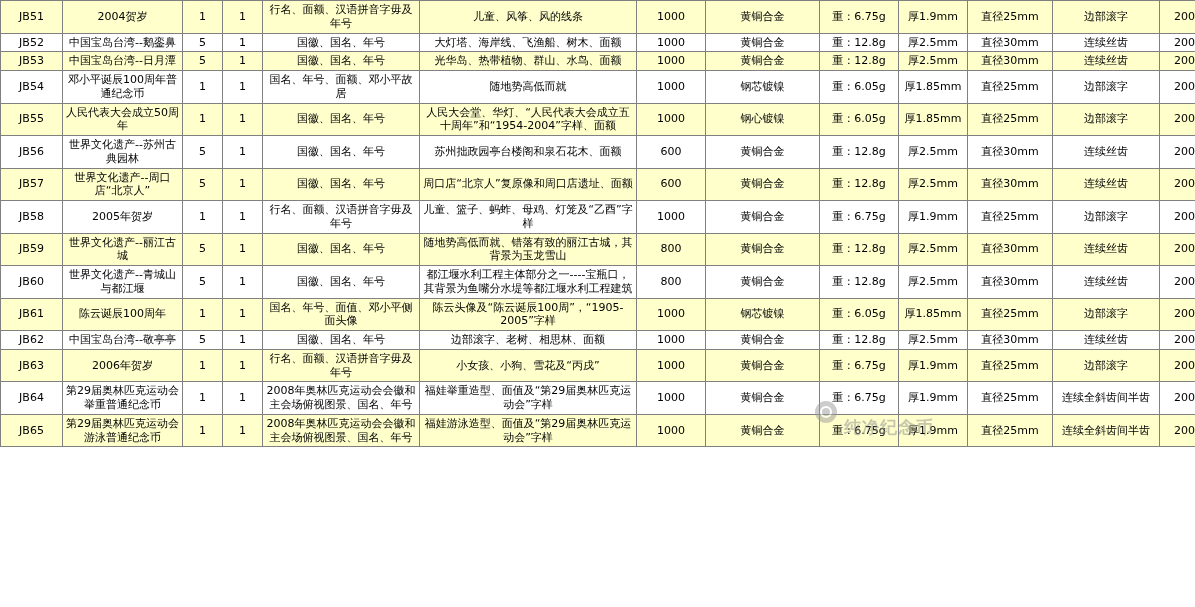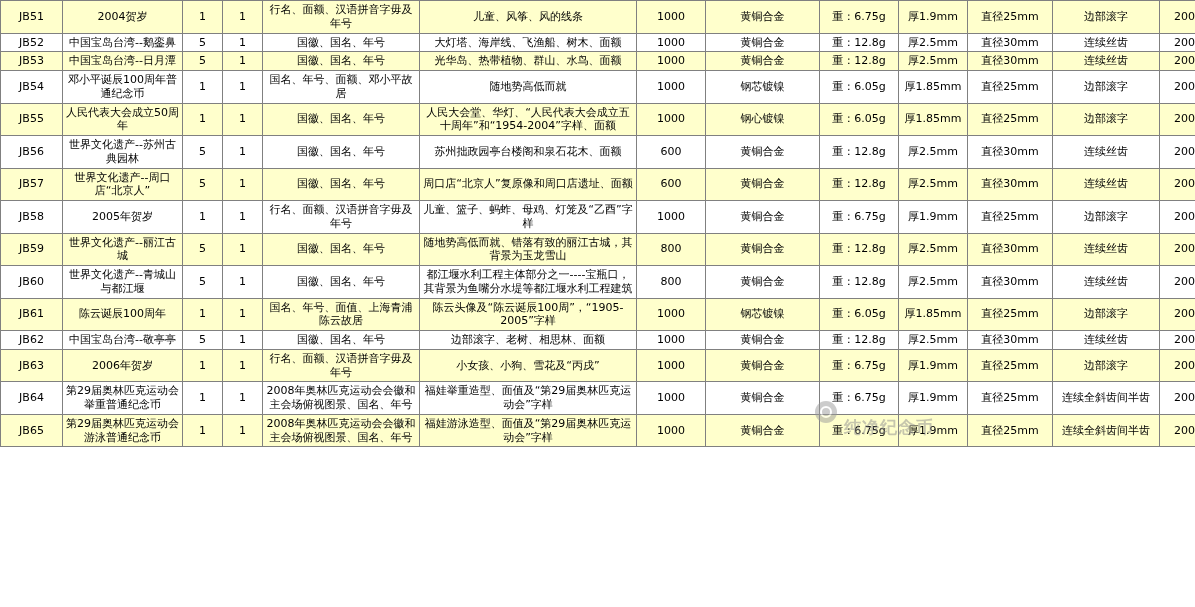--- a/index.html
+++ b/index.html
@@ -246,21 +246,21 @@
           <td class="c-thick nowrap">厚2.5mm</td>
           <td class="c-diameter nowrap">直径30mm</td>
           <td class="c-edge">连续丝齿</td>
           <td class="c-date nowrap">2005.05.12</td>
         </tr>
         <tr class="row-even">
           <td class="c-code nowrap">JB61</td>
           <td class="c-name">陈云诞辰100周年</td>
           <td class="c-q1 nowrap">1</td>
           <td class="c-q2 nowrap">1</td>
-          <td class="c-front">国名、年号、面值、上海青浦陈云故居</td>
+          <td class="c-front">国名、年号、面值、邓小平侧面头像</td>
           <td class="c-back">陈云头像及“陈云诞辰100周”，“1905-2005”字样</td>
           <td class="c-mintage nowrap">1000</td>
           <td class="c-material">钢芯镀镍</td>
           <td class="c-weight nowrap">重：6.05g</td>
           <td class="c-thick nowrap">厚1.85mm</td>
           <td class="c-diameter nowrap">直径25mm</td>
           <td class="c-edge">边部滚字</td>
           <td class="c-date nowrap">2005.06.13</td>
         </tr>
         <tr class="row-odd">

